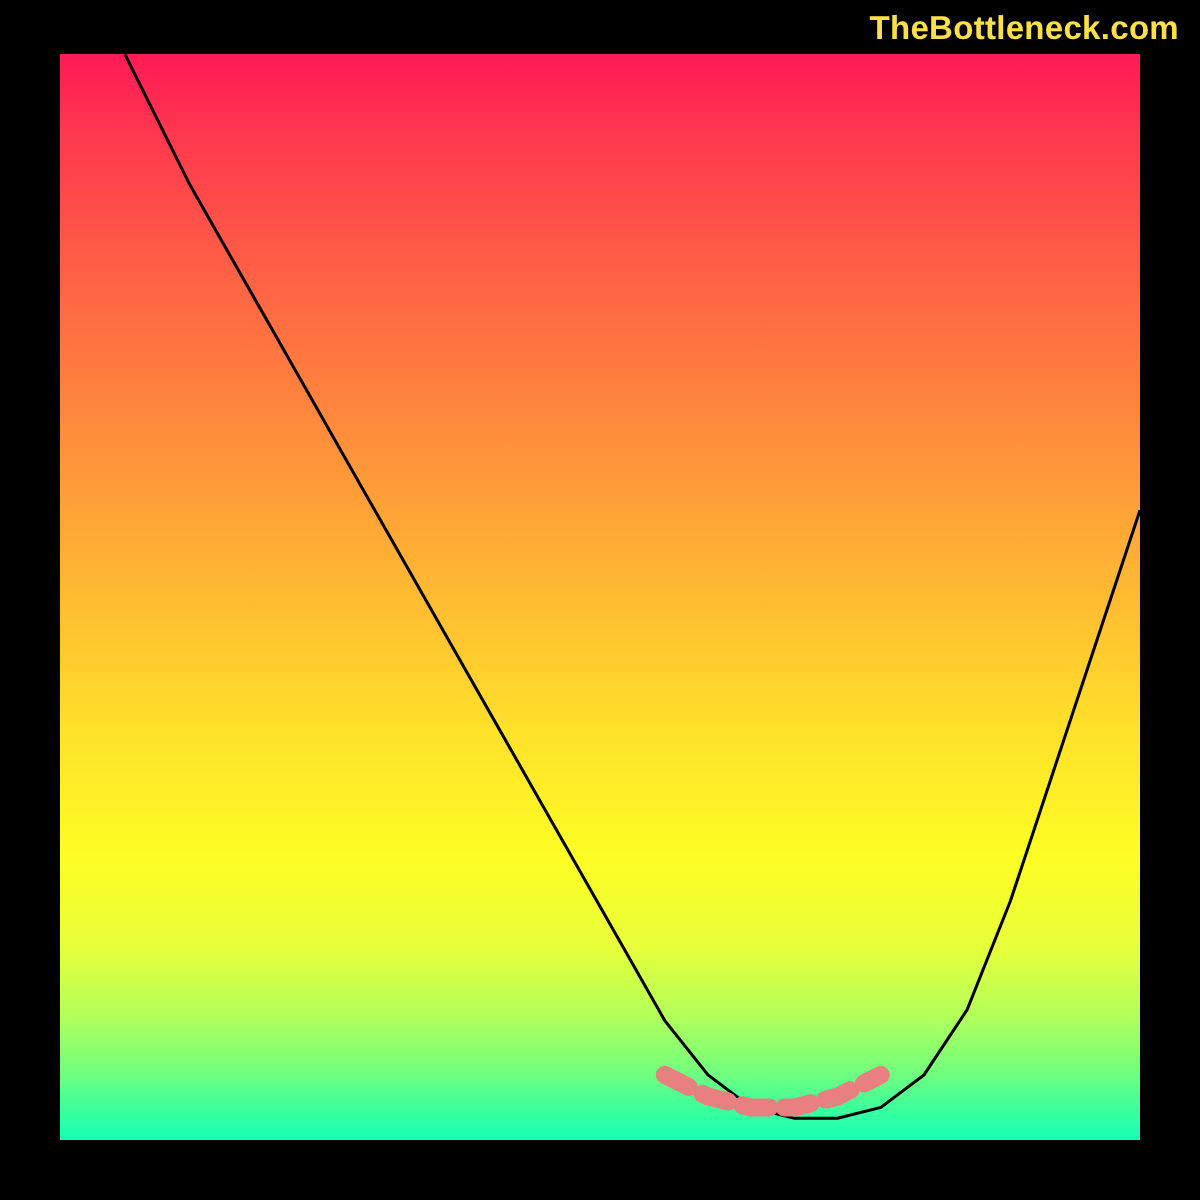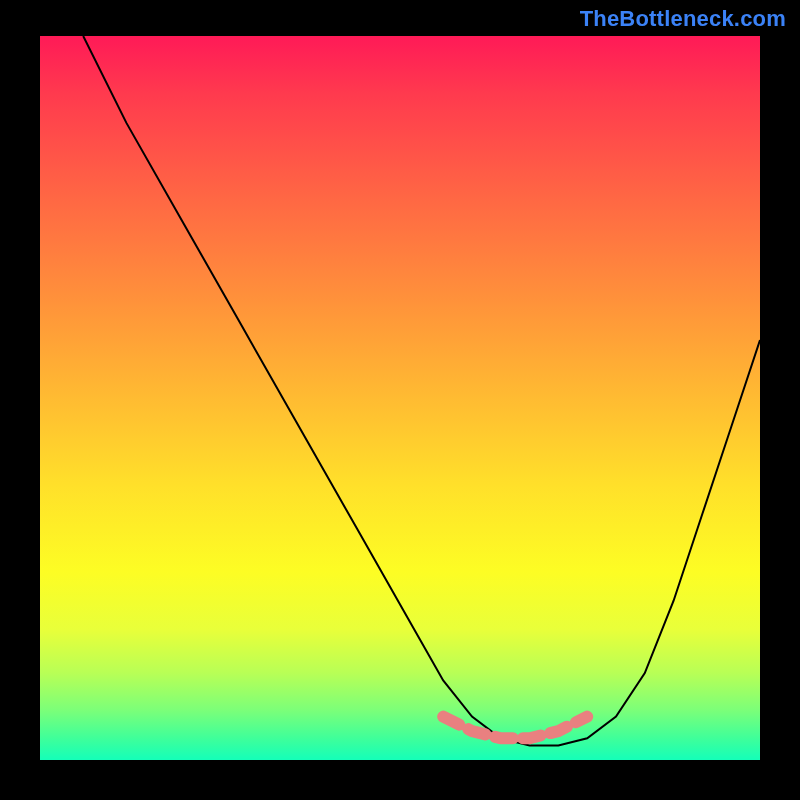--- a/index.html
+++ b/index.html
@@ -14,21 +14,21 @@
   .frame {
     position: relative;
     width: 800px;
     height: 800px;
     background: #000;
   }
   .attribution {
     position: absolute;
     top: 6px;
     right: 14px;
-    color: #3b82f6;
+    color: #fde047;
     font-size: 22px;
     font-weight: bold;
     letter-spacing: 0.2px;
   }
   
   .plot-area {
     position: absolute;
     left: 40px;
     top: 36px;
     width: 720px;   

